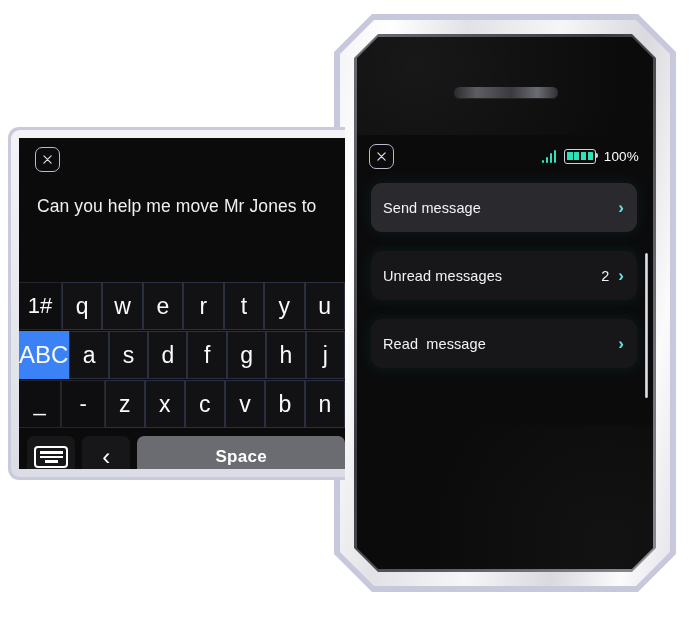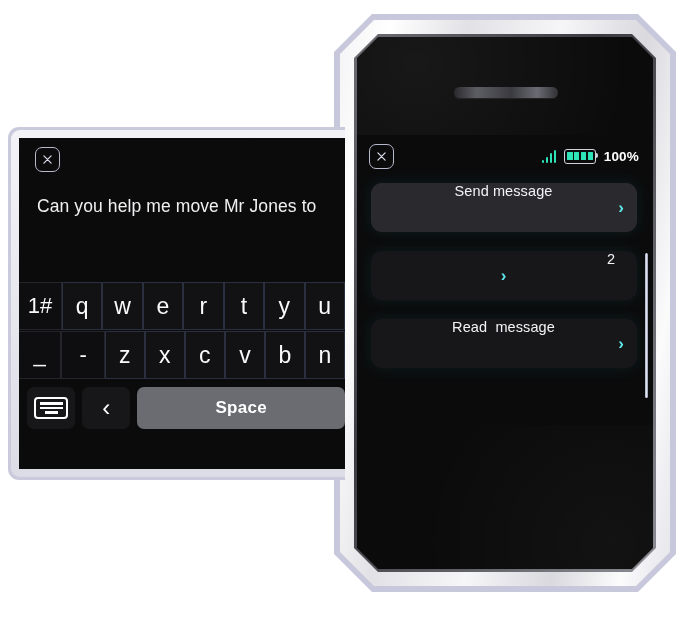--- a/index.html
+++ b/index.html
@@ -140,38 +140,36 @@
     position: absolute;
     right: -3.6px; top: 3.5px;
     width: 2.2px; height: 5px;
     border-radius: 0 2px 2px 0;
     background: #cfd2dd;
   }
   #battery-pct {
     color: #ffffff;
     font-size: 13.5px;
     letter-spacing: .2px;
-    font-weight: bold;
   }
 
   #phone-menu {
     position: relative;
     padding: 6px 16px 0 14px;
   }
   .menu-item {
     position: relative;
     height: 49px;
     border-radius: 11px;
     display: flex;
     align-items: center;
     padding: 0 13px 0 12px;
     margin-bottom: 19px;
     background: #17171a;
     box-shadow: 0 0 14px 2px rgba(40,160,150,0.10);
-    flex-direction: column;
   }
   .menu-item.selected { background: #2a2a2e; }
   .menu-label {
     color: #f2f3f5;
     font-size: 14.5px;
     letter-spacing: .1px;
     white-space: pre;
   }
   .menu-count {
     margin-left: auto;
@@ -344,20 +342,21 @@
         </div>
       </div>
 
       <div id="phone-menu">
         <div class="menu-item selected">
           <span class="menu-label">Send message</span>
           <span class="menu-chev push-right">›</span>
         </div>
 
         <div class="menu-item">
+          <span class="menu-label">Unread messages</span>
           <span class="menu-count">2</span>
           <span class="menu-chev">›</span>
         </div>
 
         <div class="menu-item">
           <span class="menu-label">Read  message</span>
           <span class="menu-chev push-right">›</span>
         </div>
 
         <div id="menu-scrollbar"></div>
@@ -389,20 +388,30 @@
         <div class="key mod">1#</div>
         <div class="key w1">q</div>
         <div class="key w1">w</div>
         <div class="key w1">e</div>
         <div class="key w1">r</div>
         <div class="key w1">t</div>
         <div class="key w1">y</div>
         <div class="key w1">u</div>
       </div>
 
+      <div class="kb-row">
+        <div class="key mod selected">ABC</div>
+        <div class="key w1">a</div>
+        <div class="key w1">s</div>
+        <div class="key w1">d</div>
+        <div class="key w1">f</div>
+        <div class="key w1">g</div>
+        <div class="key w1">h</div>
+        <div class="key w1">j</div>
+      </div>
 
       <div class="kb-row">
         <div class="key mod underscore">_</div>
         <div class="key mod">-</div>
         <div class="key w1">z</div>
         <div class="key w1">x</div>
         <div class="key w1">c</div>
         <div class="key w1">v</div>
         <div class="key w1">b</div>
         <div class="key w1">n</div>

